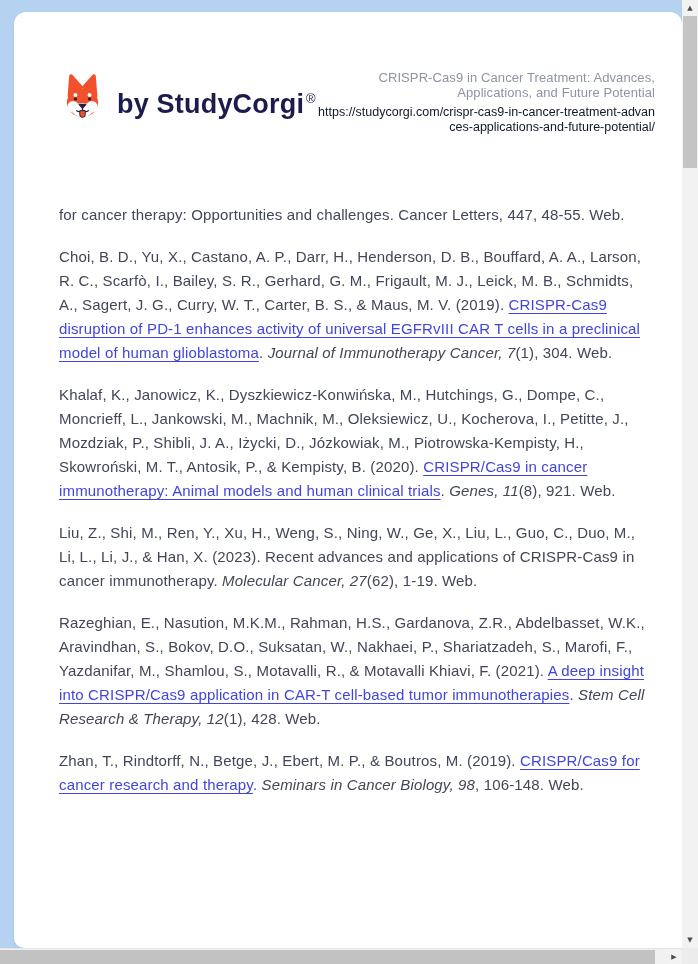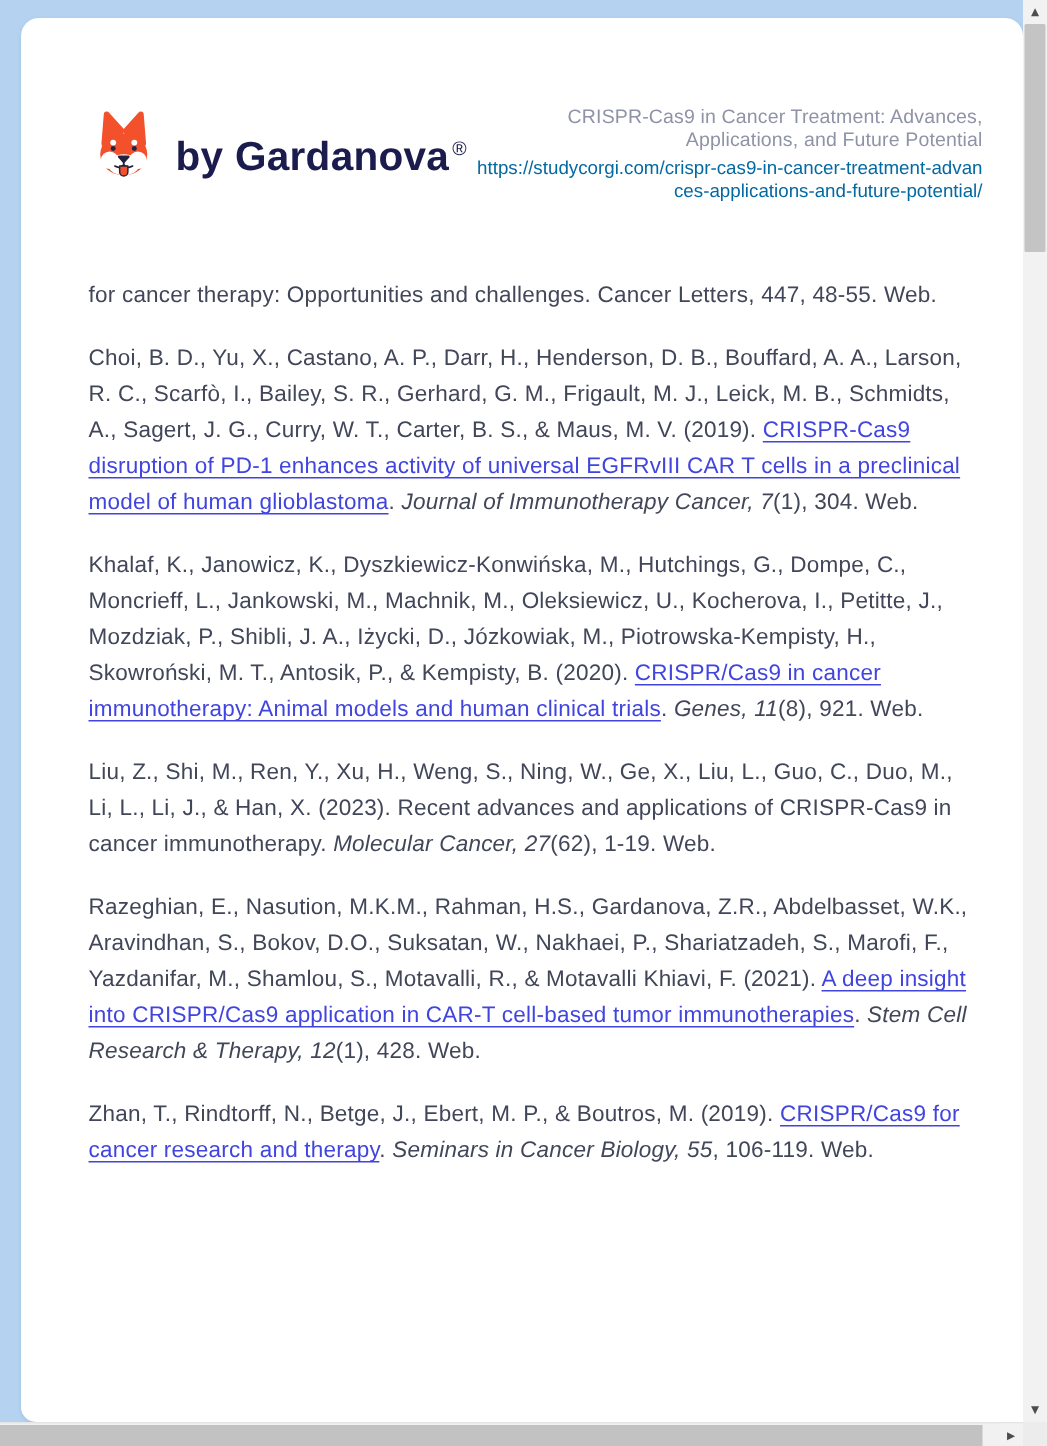--- a/index.html
+++ b/index.html
@@ -29,24 +29,24 @@
     letter-spacing: 0.2px; white-space: nowrap; padding-top: 14px;
   }
   .brand-text sup { font-size: 13px; font-weight: normal; vertical-align: 10px; margin-left: 2px; }
   .doc-meta { width: 342px; text-align: right; padding-top: 4px; }
   .doc-title {
     font-size: 13px; font-weight: normal; line-height: 15px;
     color: #8e93a7; letter-spacing: 0.1px;
   }
   .doc-url {
     font-size: 12.5px; line-height: 15px; margin-top: 5px;
-    color: #0369a1; word-break: break-all;
+    color: #0f172a; word-break: break-all;
   }
   
-  main { margin-top: 50px; }
+  main { margin-top: 68px; }
   p.ref {
     font-size: 15px; line-height: 24px; color: #424659;
     letter-spacing: 0.15px; margin-bottom: 18px;
   }
   p.ref .it { font-style: italic; }
   p.ref a.ref-link {
     color: #4145de; text-decoration: underline;
     text-underline-offset: 3px; text-decoration-thickness: 1px;
   }
   
@@ -103,36 +103,36 @@
 
         <circle cx="42" cy="70" r="4.2" fill="#23233f"></circle>
         <circle cx="78" cy="70" r="4.2" fill="#23233f"></circle>
 
         <path d="M52 84 h16 l-8 9 z" fill="#23233f" stroke="#23233f" stroke-width="4" stroke-linejoin="round"></path>
 
         <path d="M60 92 v6 M60 98 q-7 7 -15 2 M60 98 q7 7 15 2" fill="none" stroke="#23233f" stroke-width="3" stroke-linecap="round"></path>
 
         <path d="M53 100 h14 v10 a7 7 0 0 1 -14 0 z" fill="#f2512b" stroke="#23233f" stroke-width="2.5" stroke-linejoin="round"></path>
       </svg>
-      <div class="brand-text"><span>by Gardanova</span><sup>®</sup></div>
+      <div class="brand-text"><span>by StudyCorgi</span><sup>®</sup></div>
     </div>
 
     <div class="doc-meta">
       <div class="doc-title">CRISPR-Cas9 in Cancer Treatment: Advances, Applications, and Future Potential</div>
       <div class="doc-url">https://studycorgi.com/crispr-cas9-in-cancer-treatment-advances-applications-and-future-potential/</div>
     </div>
   </header>
 
   <main id="refs">
       <p class="ref"><span class="pl">for cancer therapy: Opportunities and challenges. Cancer Letters, 447, 48-55. Web.</span></p>
       <p class="ref"><span class="pl">Choi, B. D., Yu, X., Castano, A. P., Darr, H., Henderson, D. B., Bouffard, A. A., Larson, R. C., Scarfò, I., Bailey, S. R., Gerhard, G. M., Frigault, M. J., Leick, M. B., Schmidts, A., Sagert, J. G., Curry, W. T., Carter, B. S., &amp; Maus, M. V. (2019). </span><a href="#" class="ref-link">CRISPR-Cas9 disruption of PD-1 enhances activity of universal EGFRvIII CAR T cells in a preclinical model of human glioblastoma</a><span class="pl">. </span><span class="it">Journal of Immunotherapy Cancer, 7</span><span class="pl">(1), 304. Web.</span></p>
       <p class="ref"><span class="pl">Khalaf, K., Janowicz, K., Dyszkiewicz-Konwińska, M., Hutchings, G., Dompe, C., Moncrieff, L., Jankowski, M., Machnik, M., Oleksiewicz, U., Kocherova, I., Petitte, J., Mozdziak, P., Shibli, J. A., Iżycki, D., Józkowiak, M., Piotrowska-Kempisty, H., Skowroński, M. T., Antosik, P., &amp; Kempisty, B. (2020). </span><a href="#" class="ref-link">CRISPR/Cas9 in cancer immunotherapy: Animal models and human clinical trials</a><span class="pl">. </span><span class="it">Genes, 11</span><span class="pl">(8), 921. Web.</span></p>
       <p class="ref"><span class="pl">Liu, Z., Shi, M., Ren, Y., Xu, H., Weng, S., Ning, W., Ge, X., Liu, L., Guo, C., Duo, M., Li, L., Li, J., &amp; Han, X. (2023). Recent advances and applications of CRISPR-Cas9 in cancer immunotherapy. </span><span class="it">Molecular Cancer, 27</span><span class="pl">(62), 1-19. Web.</span></p>
       <p class="ref"><span class="pl">Razeghian, E., Nasution, M.K.M., Rahman, H.S., Gardanova, Z.R., Abdelbasset, W.K., Aravindhan, S., Bokov, D.O., Suksatan, W., Nakhaei, P., Shariatzadeh, S., Marofi, F., Yazdanifar, M., Shamlou, S., Motavalli, R., &amp; Motavalli Khiavi, F. (2021). </span><a href="#" class="ref-link">A deep insight into CRISPR/Cas9 application in CAR-T cell-based tumor immunotherapies</a><span class="pl">. </span><span class="it">Stem Cell Research &amp; Therapy, 12</span><span class="pl">(1), 428. Web.</span></p>
-      <p class="ref"><span class="pl">Zhan, T., Rindtorff, N., Betge, J., Ebert, M. P., &amp; Boutros, M. (2019). </span><a href="#" class="ref-link">CRISPR/Cas9 for cancer research and therapy</a><span class="pl">. </span><span class="it">Seminars in Cancer Biology, 55</span><span class="pl">, 106-119. Web.</span></p>
+      <p class="ref"><span class="pl">Zhan, T., Rindtorff, N., Betge, J., Ebert, M. P., &amp; Boutros, M. (2019). </span><a href="#" class="ref-link">CRISPR/Cas9 for cancer research and therapy</a><span class="pl">. </span><span class="it">Seminars in Cancer Biology, 98</span><span class="pl">, 106-148. Web.</span></p>
     </main>
 
 </div>
 
 <div class="vscroll">
   <div class="btn btn-up">▲</div>
   <div class="thumb"></div>
   <div class="btn btn-down">▼</div>
 </div>
 

